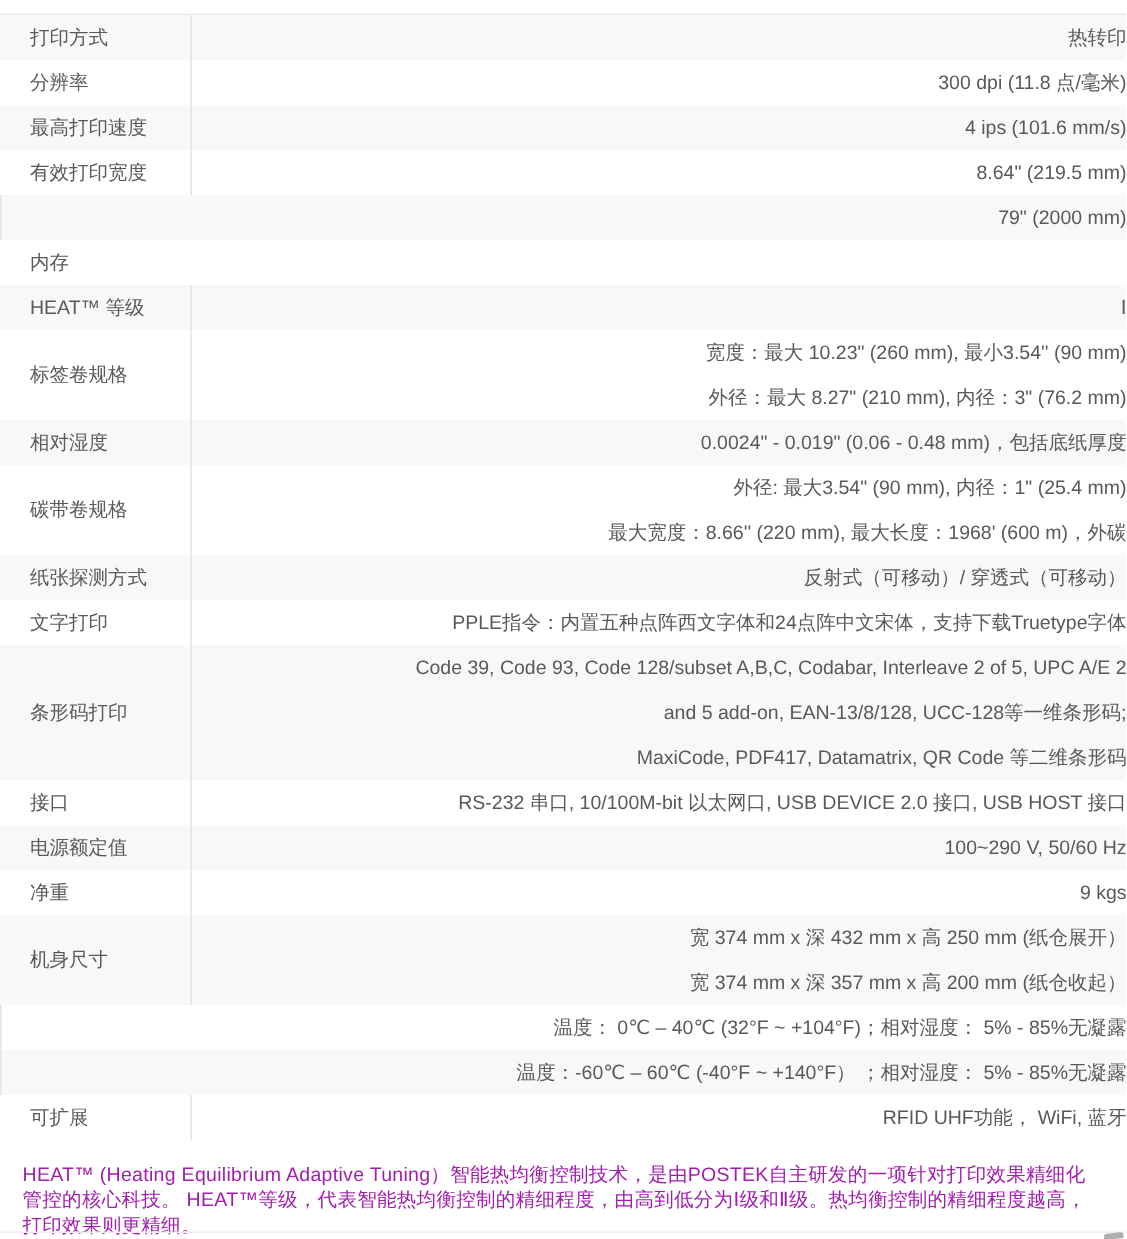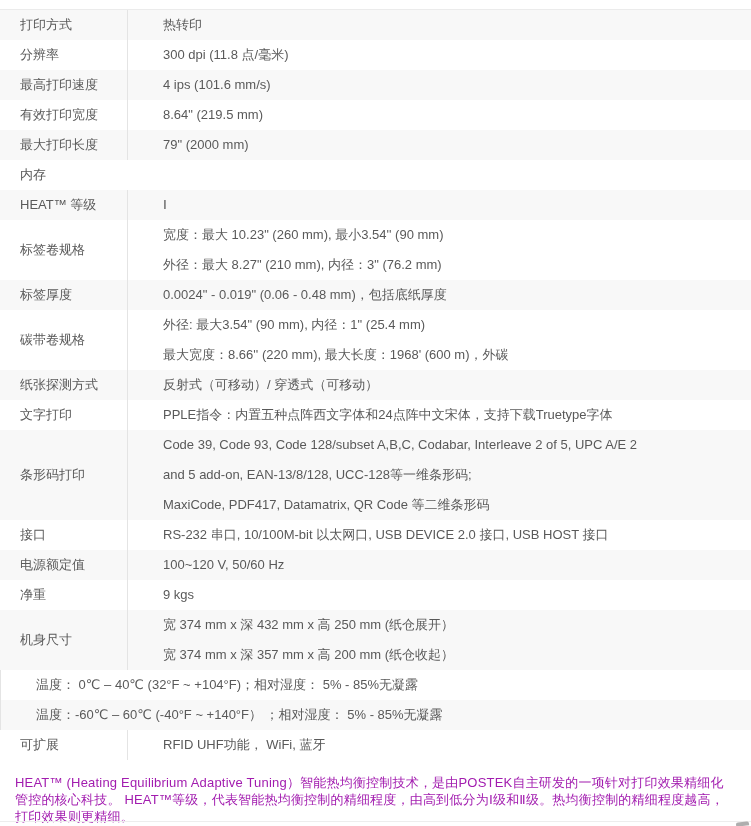--- a/index.html
+++ b/index.html
@@ -15,21 +15,21 @@
   .h2{height:60px;}
   .h3{height:90px;}
   .label-cell{
     width:127px;box-sizing:border-box;padding-left:20px;
     display:flex;align-items:center;white-space:nowrap;
   }
   .value-cell{
     flex:1;border-left:1px solid #e4e4e4;padding-left:35px;
     display:flex;flex-direction:column;justify-content:center;min-width:0;
   }
-  .vline{height:30px;line-height:30px;white-space:nowrap;overflow:hidden;}
+  .vline{height:30px;line-height:30px;white-space:nowrap;overflow:hidden;text-align:right;}
   .footer{
     padding:14px 16px 0 15px;line-height:17px;font-size:13px;color:#a21caf;
     letter-spacing:0.2px;
   }
   .bottom-rule{position:absolute;left:0;right:0;bottom:4px;height:1px;background:#ededed;}
   .corner-mark{
     position:absolute;right:2px;bottom:0;width:13px;height:4px;
     background:#8c8c8c;opacity:.7;border-radius:2px 2px 0 0;transform:rotate(-6deg);
   }
 </style>
@@ -62,21 +62,20 @@
     </div>
 
     <div class="row h1">
       <div class="label-cell">有效打印宽度</div>
       <div class="value-cell">
         <div class="vline">8.64" (219.5 mm)</div>
       </div>
     </div>
 
     <div class="row alt h1">
-      <div class="label-cell">最大打印长度</div>
       <div class="value-cell">
         <div class="vline">79" (2000 mm)</div>
       </div>
     </div>
 
     <div class="row h1">
       <div class="label-cell">内存</div>
     </div>
 
     <div class="row alt h1">
@@ -88,21 +87,21 @@
 
     <div class="row h2">
       <div class="label-cell">标签卷规格</div>
       <div class="value-cell">
         <div class="vline">宽度：最大 10.23" (260 mm), 最小3.54'' (90 mm)</div>
         <div class="vline">外径：最大 8.27" (210 mm), 内径：3" (76.2 mm)</div>
       </div>
     </div>
 
     <div class="row alt h1">
-      <div class="label-cell">标签厚度</div>
+      <div class="label-cell">相对湿度</div>
       <div class="value-cell">
         <div class="vline">0.0024" - 0.019" (0.06 - 0.48 mm)，包括底纸厚度</div>
       </div>
     </div>
 
     <div class="row h2">
       <div class="label-cell">碳带卷规格</div>
       <div class="value-cell">
         <div class="vline">外径: 最大3.54" (90 mm), 内径：1" (25.4 mm)</div>
         <div class="vline">最大宽度：8.66'' (220 mm), 最大长度：1968' (600 m)，外碳</div>
@@ -135,21 +134,21 @@
     <div class="row h1">
       <div class="label-cell">接口</div>
       <div class="value-cell">
         <div class="vline">RS-232 串口, 10/100M-bit 以太网口, USB DEVICE 2.0 接口, USB HOST 接口</div>
       </div>
     </div>
 
     <div class="row alt h1">
       <div class="label-cell">电源额定值</div>
       <div class="value-cell">
-        <div class="vline">100~120 V, 50/60 Hz</div>
+        <div class="vline">100~290 V, 50/60 Hz</div>
       </div>
     </div>
 
     <div class="row h1">
       <div class="label-cell">净重</div>
       <div class="value-cell">
         <div class="vline">9 kgs</div>
       </div>
     </div>
 

